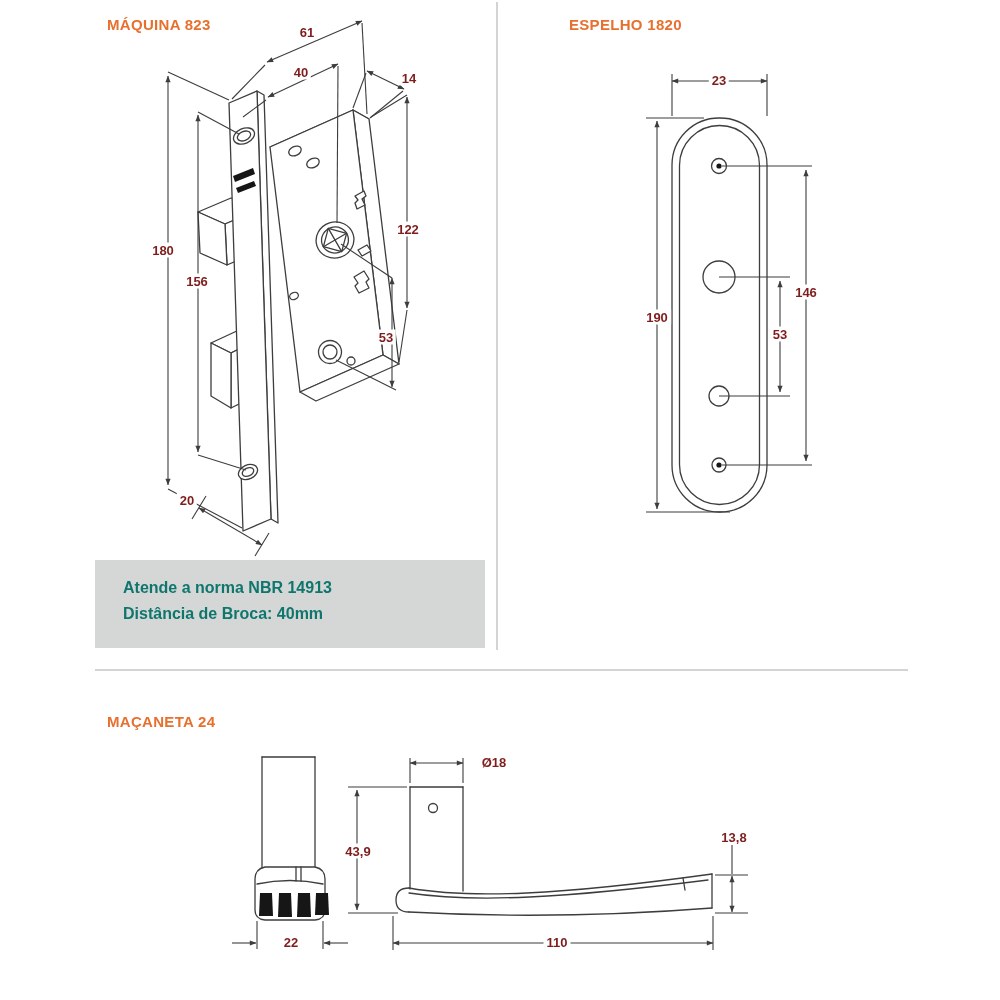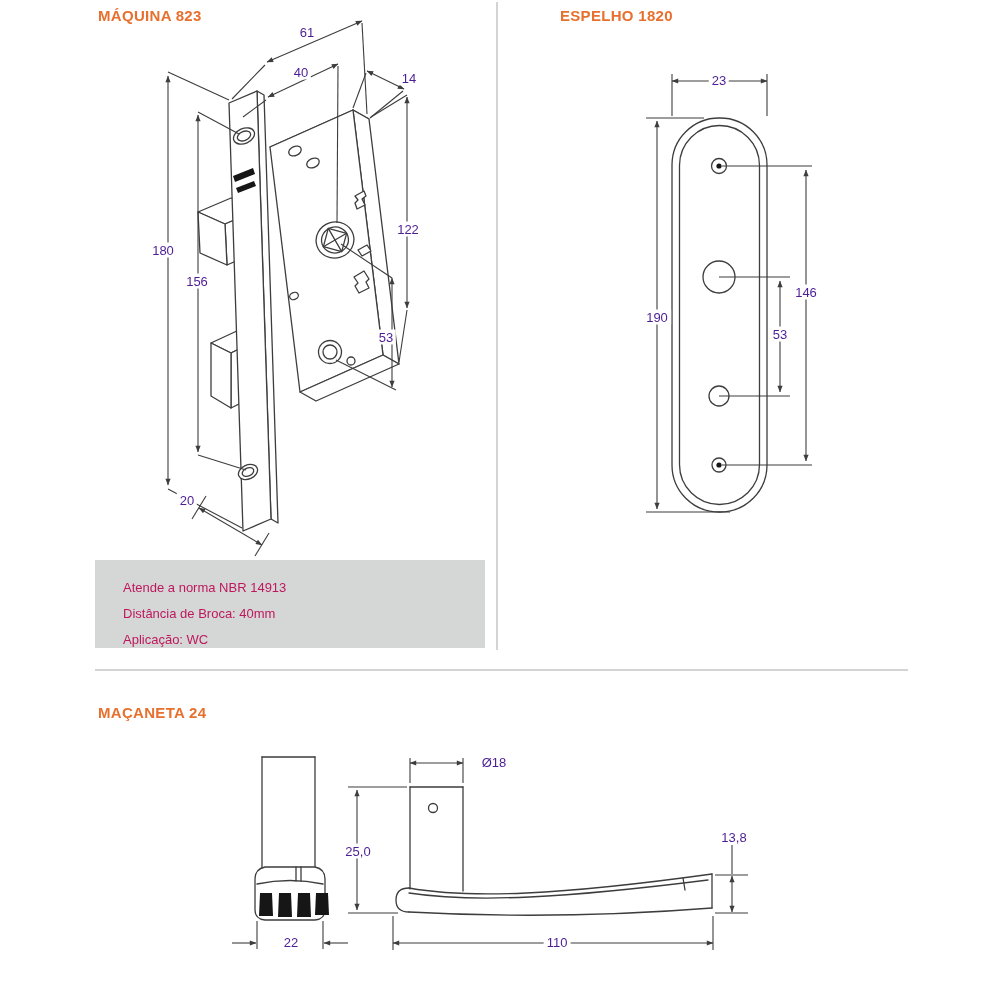--- a/index.html
+++ b/index.html
@@ -7,35 +7,35 @@
     width:1000px;height:1000px;position:relative;background:#ffffff;
     font-family:"Liberation Sans", sans-serif;overflow:hidden;
   }
   .page{position:absolute;inset:0;}
   svg{position:absolute;left:0;top:0;}
   .ln{stroke:#3d3d3d;stroke-width:1.3;fill:none;stroke-linejoin:round;stroke-linecap:round;}
   .fc{stroke:#3d3d3d;stroke-width:1.3;fill:#ffffff;stroke-linejoin:round;}
   .dm{stroke:#3d3d3d;stroke-width:1.1;fill:none;stroke-linecap:butt;}
   .blk{fill:#161616;stroke:none;}
   .title{
-    position:absolute;margin:0;font-size:15px;font-weight:800;color:#e8702e;
+    position:absolute;margin:9px;font-size:15px;font-weight:800;color:#e8702e;
     letter-spacing:.3px;white-space:nowrap;
   }
   .dim{
     position:absolute;transform:translate(-50%,-50%);
-    font-size:13px;font-weight:400;color:#4c1d95;background:#ffffff;
+    font-size:13px;font-weight:700;color:#7f1d1d;background:#ffffff;
     padding:0 3px;white-space:nowrap;line-height:15px;
   }
   .vdivider{position:absolute;left:496px;top:2px;width:2px;height:648px;background:#d4d4d4;}
   .hdivider{position:absolute;left:95px;top:669px;width:813px;height:2px;background:#d4d4d4;}
   .infobox{
     position:absolute;left:95px;top:560px;width:390px;height:88px;background:#d5d6d6;
     box-sizing:border-box;padding:15px 0 0 28px;
   }
-  .infobox div{font-size:13px;font-weight:400;color:#be185d;line-height:26px;}
+  .infobox div{font-size:16px;font-weight:700;color:#0f766e;line-height:26px;}
 </style>
 </head>
 <body>
 
 <div class="page">
 
 <svg width="1000" height="1000" viewBox="0 0 1000 1000">
   <defs>
     <marker id="arw" viewBox="0 0 10 10" refX="9.5" refY="5" markerWidth="11" markerHeight="6.5" markerUnits="userSpaceOnUse" orient="auto-start-reverse">
       <path d="M0,1 L10,5 L0,9 z" fill="#3d3d3d"></path>
@@ -219,36 +219,35 @@
 <h2 class="title" style="left:98px;top:7px">MÁQUINA 823</h2>
 <h2 class="title" style="left:560px;top:7px">ESPELHO 1820</h2>
 <h2 class="title" style="left:98px;top:704px">MAÇANETA 24</h2>
 
 <div class="vdivider"></div>
 <div class="hdivider"></div>
 
 <div class="infobox">
   <div>Atende a norma NBR 14913</div>
   <div>Distância de Broca: 40mm</div>
-  <div>Aplicação: WC</div>
 </div>
 
 <span class="dim" style="left:307px;top:32px">61</span>
 <span class="dim" style="left:301px;top:72px">40</span>
 <span class="dim" style="left:409px;top:78px">14</span>
 <span class="dim" style="left:408px;top:229px">122</span>
 <span class="dim" style="left:386px;top:337px">53</span>
 <span class="dim" style="left:163px;top:250px">180</span>
 <span class="dim" style="left:197px;top:281px">156</span>
 <span class="dim" style="left:187px;top:500px">20</span>
 
 <span class="dim" style="left:719px;top:80px">23</span>
 <span class="dim" style="left:657px;top:317px">190</span>
 <span class="dim" style="left:806px;top:292px">146</span>
 <span class="dim" style="left:780px;top:334px">53</span>
 
 <span class="dim" style="left:494px;top:762px">Ø18</span>
-<span class="dim" style="left:358px;top:851px">25,0</span>
+<span class="dim" style="left:358px;top:851px">43,9</span>
 <span class="dim" style="left:734px;top:837px">13,8</span>
 <span class="dim" style="left:291px;top:942px">22</span>
 <span class="dim" style="left:557px;top:942px">110</span>
 
 </div>
 
 </body></html>

